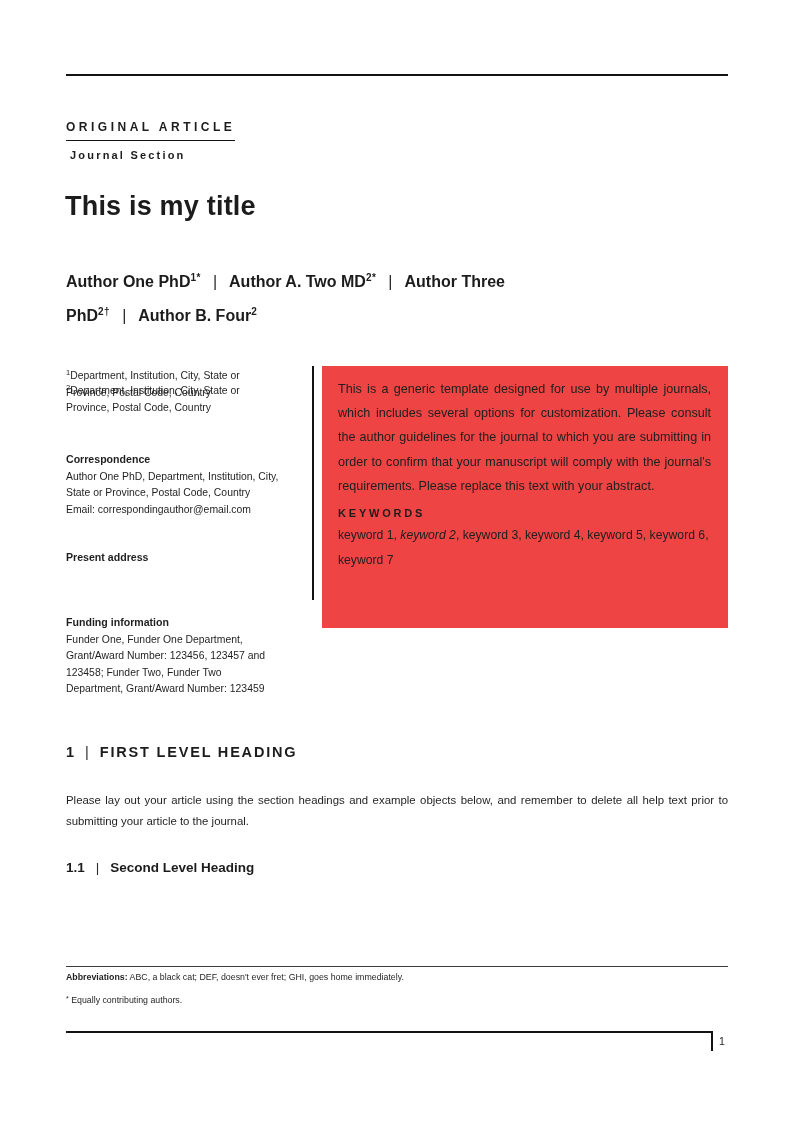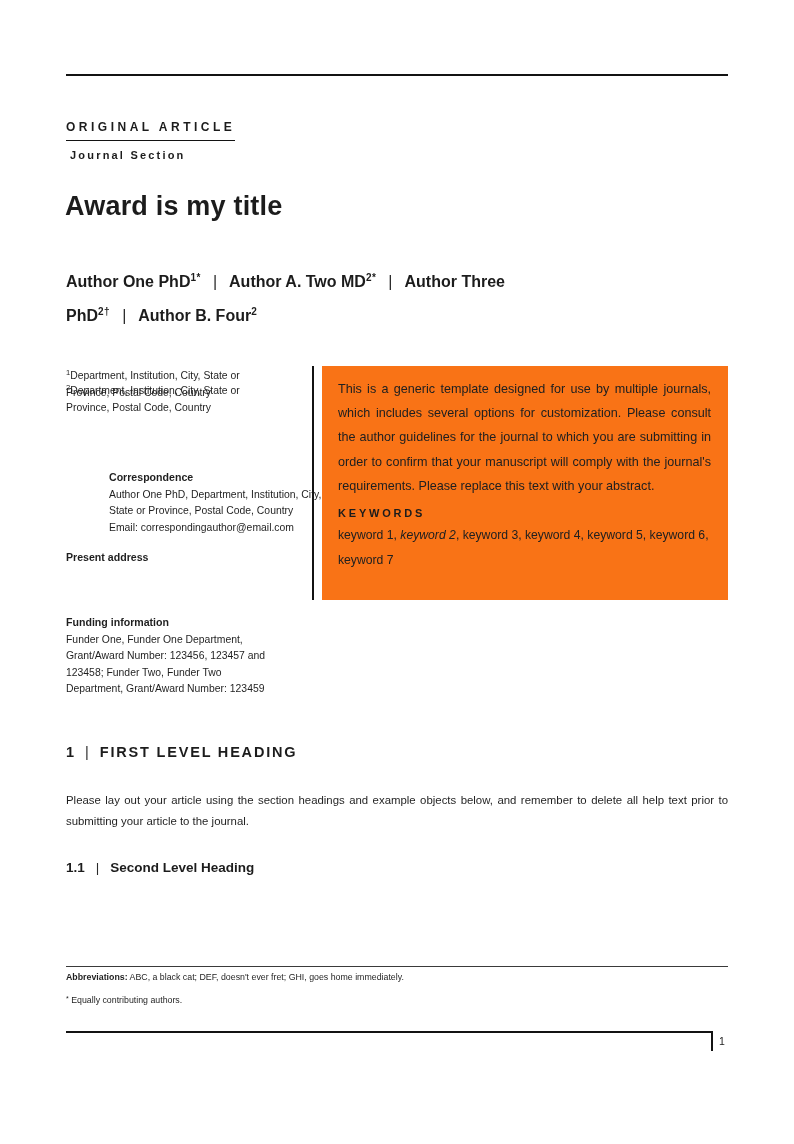--- a/index.html
+++ b/index.html
@@ -24,27 +24,27 @@
   .authors{position:absolute;left:66px;top:263px;width:442px;font-size:16px;font-weight:700;line-height:30px;}
   .authors .sup{font-size:10px;vertical-align:6px;font-weight:700;letter-spacing:0.5px;}
   .author-sep{font-weight:400;margin:0 12px;color:#2a2a2a;}
 
   
   .leftblock{position:absolute;left:66px;width:214px;font-size:10.4px;line-height:16.5px;color:#1f1f1f;}
   .leftblock .sup{font-size:7.5px;vertical-align:4px;}
   .block-heading{font-weight:700;font-size:10.6px;margin-bottom:1px;}
   .aff1{top:365px;}
   .aff2{top:380px;}
-  .corr{top:469px;margin-left:43px;}
+  .corr{top:451px;}
   .present{top:549px;}
   .funding{top:614px;}
 
   
   .vline{position:absolute;left:312px;top:366px;width:2px;height:234px;background:#131313;}
-  .abstract-box{position:absolute;left:322px;top:366px;width:406px;height:234px;background:#f97316;
+  .abstract-box{position:absolute;left:322px;top:366px;width:406px;height:262px;background:#ef4444;
                 padding:11px 17px 0 16px;box-sizing:border-box;}
   .abstract-text{font-size:12.6px;line-height:24.2px;text-align:justify;color:#202020;
                  hyphens:auto;-webkit-hyphens:auto;}
   .kw-head{margin-top:9px;font-size:11px;font-weight:700;letter-spacing:2.8px;}
   .kw-text{margin-top:4px;font-size:12.2px;line-height:25px;color:#202020;}
   .kw-italic{font-style:italic;}
 
   
   .sec-h1{position:absolute;left:66px;top:744px;font-size:14.5px;font-weight:700;}
   .sec-h1 .sec-title{letter-spacing:1.8px;}
@@ -64,21 +64,21 @@
 </head>
 <body>
 
 <div class="page">
 
   <div class="top-rule"></div>
 
   <div class="eyebrow">ORIGINAL ARTICLE</div>
   <div class="journal-section">Journal Section</div>
 
-  <h1 class="title" style="margin:0;">Award is my title</h1>
+  <h1 class="title" style="margin:0;">This is my title</h1>
 
   <div class="authors"><span><span>Author One PhD</span><span class="sup">1*</span></span><span class="author-sep">|</span><span><span>Author A. Two MD</span><span class="sup">2*</span></span><span class="author-sep">|</span><span><span>Author Three PhD</span><span class="sup">2†</span></span><span class="author-sep">|</span><span><span>Author B. Four</span><span class="sup">2</span></span></div>
 
   <div class="leftblock aff1"><span class="sup">1</span><span>Department, Institution, City, State or Province, Postal Code, Country</span></div>
 
   <div class="leftblock aff2"><span class="sup">2</span><span>Department, Institution, City, State or Province, Postal Code, Country</span></div>
 
   <div class="leftblock corr">
     <div class="block-heading">Correspondence</div>
     <div>Author One PhD, Department, Institution, City, State or Province, Postal Code, Country</div>

